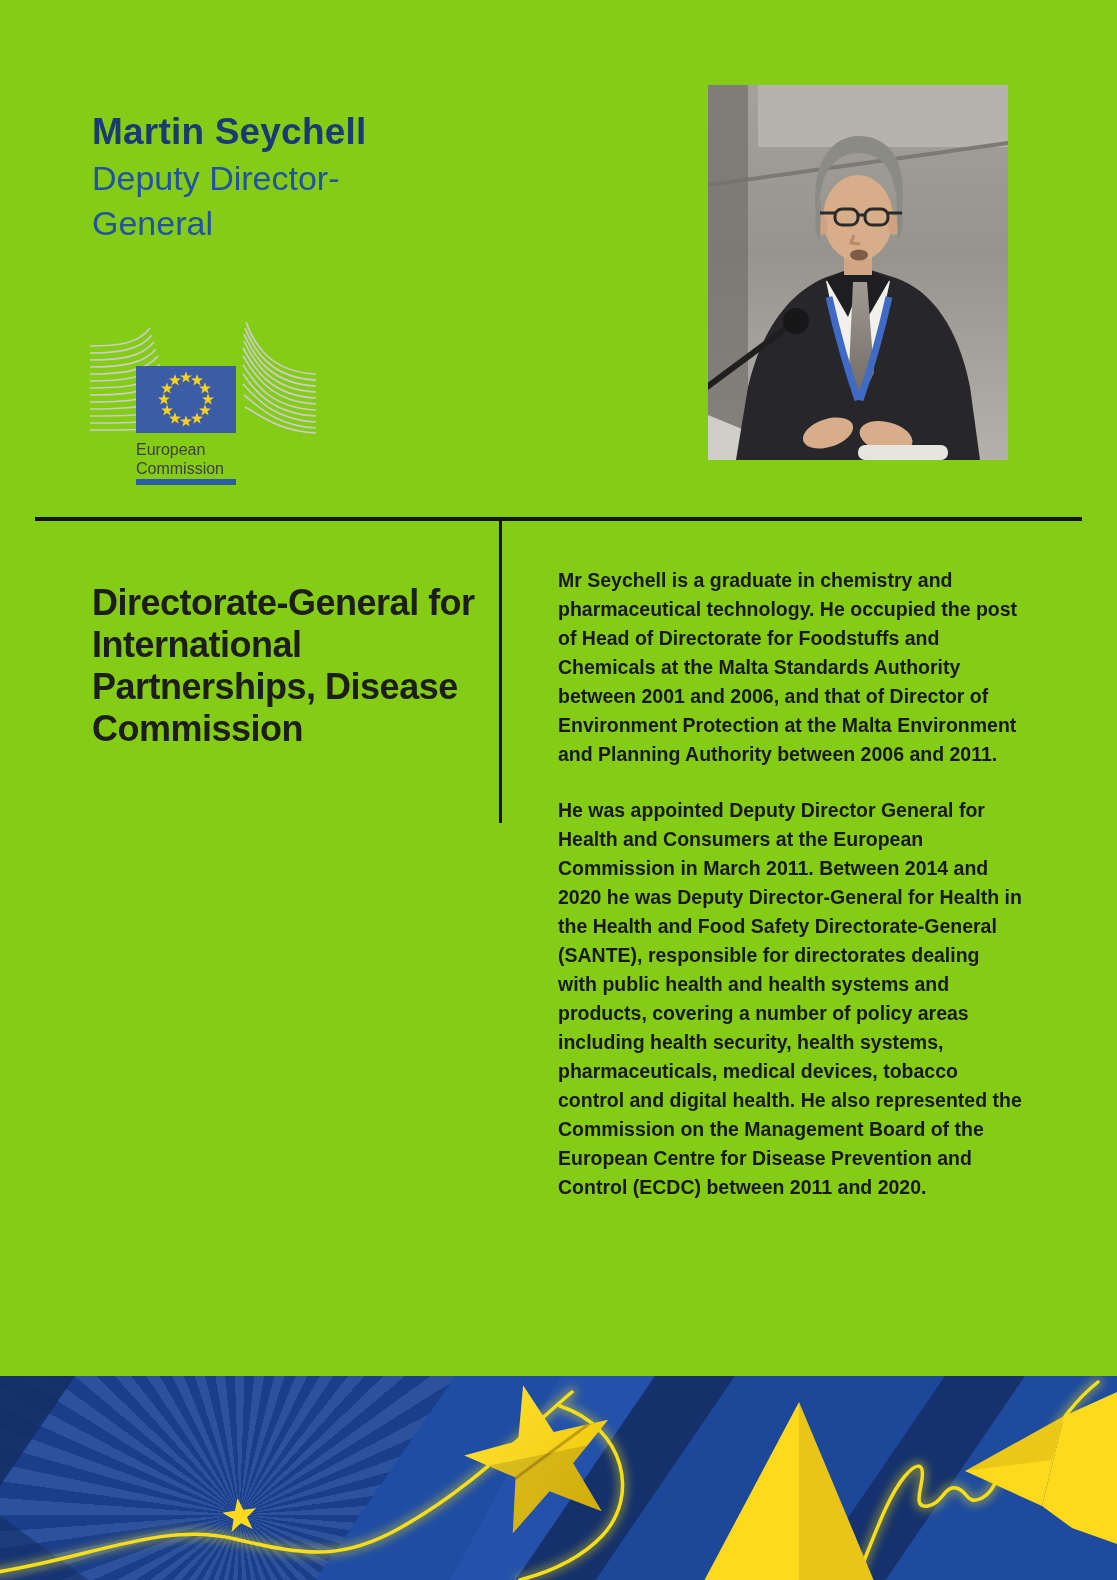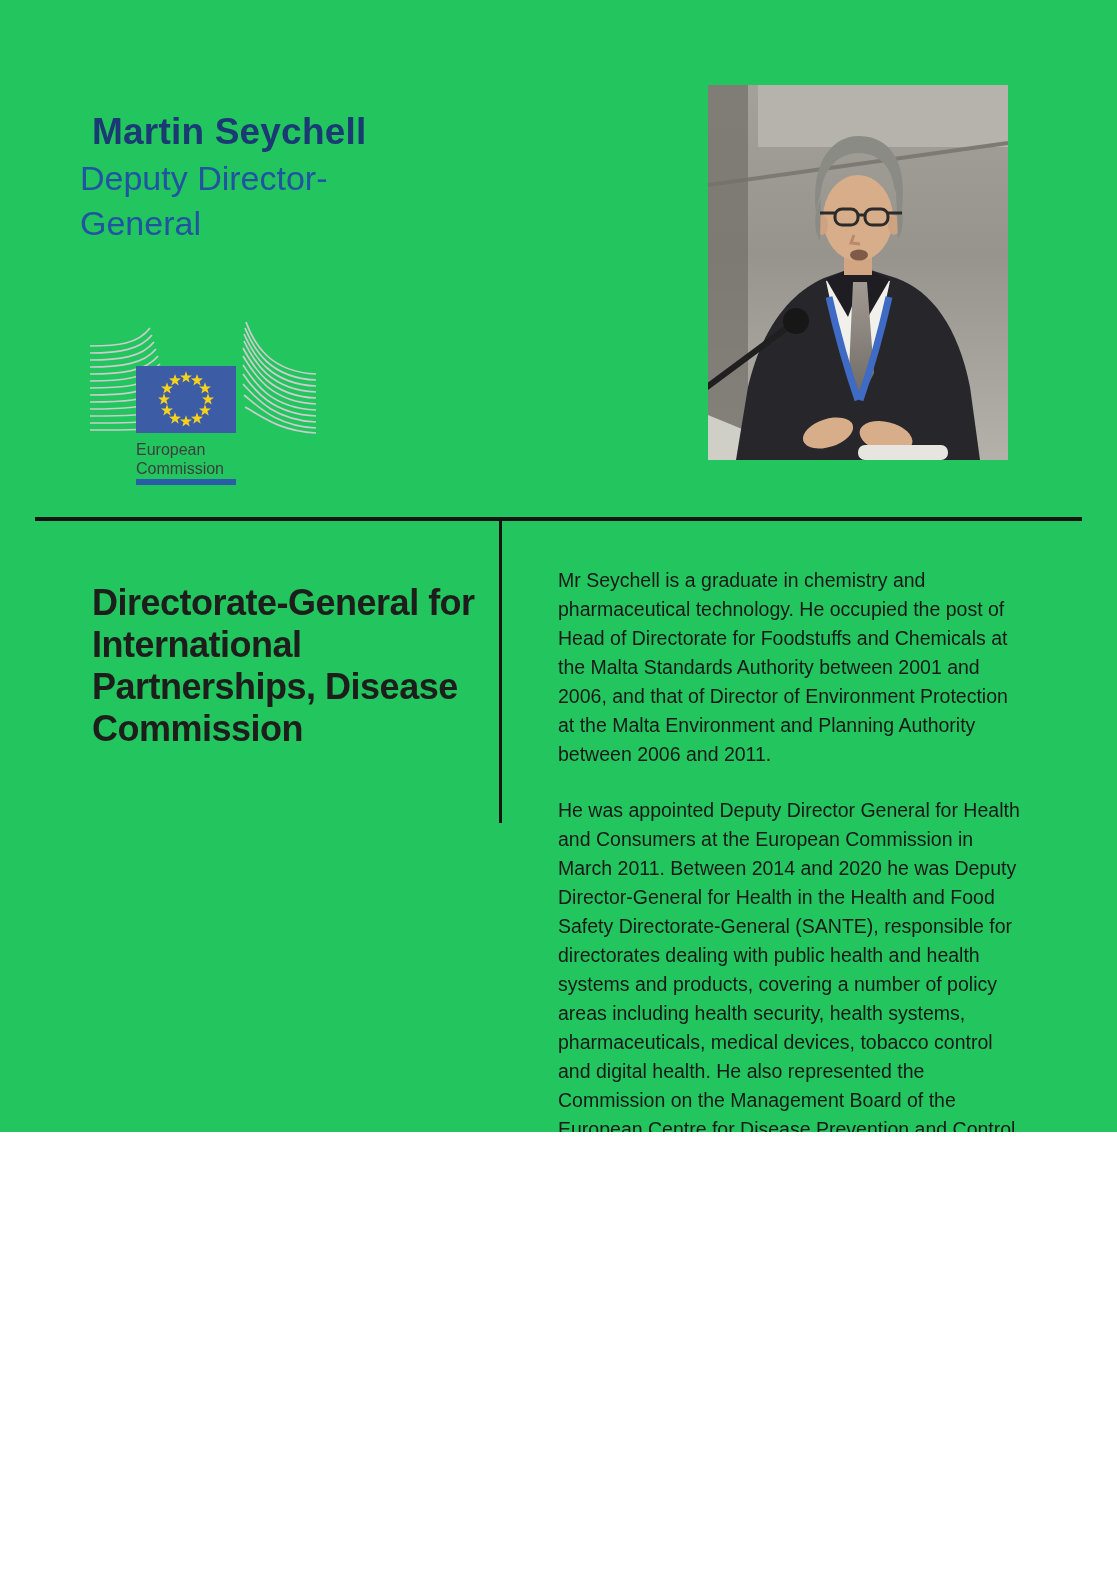--- a/index.html
+++ b/index.html
@@ -1,41 +1,41 @@
 <!DOCTYPE html>
 <html style="--navy: #1B3A74; --subblue: #2253A3; --ink: #191919; --heading_ink: #1D1D1B; --divider: #141414; --flag_blue: #3C5CA6; --star_yellow: #F7D21C; --logo_text: #3F3F3F; --logo_bar: #2B5CA8; --footer_base: #1A3E8A; --footer_yellow: #FFD91B;"><head>
 <meta charset="utf-8">
 <style>
   html,body{margin:0;padding:0;background:#ffffff;}
-  .page{position:relative;width:1117px;height:1132px;background:#22c55e;overflow:hidden;
+  .page{position:relative;width:1117px;height:1580px;background:#84cc16;overflow:hidden;
         font-family:"Liberation Sans","DejaVu Sans",sans-serif;}
 
   
   .name{position:absolute;left:92px;top:86px;font-size:37px;font-weight:800;
         color:var(--navy,#1B3A74);letter-spacing:.2px;}
-  .role{position:absolute;left:80px;top:156px;width:320px;font-size:34px;font-weight:500;
+  .role{position:absolute;left:92px;top:156px;width:320px;font-size:34px;font-weight:500;
         color:var(--subblue,#2253A3);line-height:1.32;}
 
   .eclogo{position:absolute;left:88px;top:316px;width:232px;height:170px;}
   .eclogo text{font-family:"Liberation Sans","DejaVu Sans",sans-serif;}
 
   .photo{position:absolute;left:708px;top:85px;width:300px;height:375px;overflow:hidden;}
 
   
   .hrline{position:absolute;left:35px;top:517px;width:1047px;height:4px;
           background:var(--divider,#141414);}
   .vline{position:absolute;left:499px;top:521px;width:3px;height:302px;
          background:var(--divider,#141414);}
 
   
   .dg-heading{position:absolute;left:92px;top:582px;width:420px;font-size:36px;font-weight:700;
               line-height:1.17;color:var(--heading_ink,#1D1D1B);letter-spacing:-.5px;}
   .bio{position:absolute;left:558px;top:566px;width:476px;font-size:19.5px;line-height:29px;
        color:var(--ink,#191919);}
-  .bio p{margin:0 12px 27px 0;}
+  .bio p{margin:0 12px 27px 0;font-weight:bold;}
 
   
   .footer{position:absolute;left:0;top:1376px;width:1117px;height:204px;
           background:var(--footer_base,#1A3E8A);overflow:hidden;}
   .sunburst{position:absolute;left:0;top:0;width:470px;height:100%;
             background:repeating-conic-gradient(from -90deg at 51% 68%,
               rgba(96,140,215,.26) 0deg 4deg, rgba(96,140,215,0) 4deg 8deg);}
   .footer svg{position:absolute;left:0;top:0;}
 </style>
 </head>

